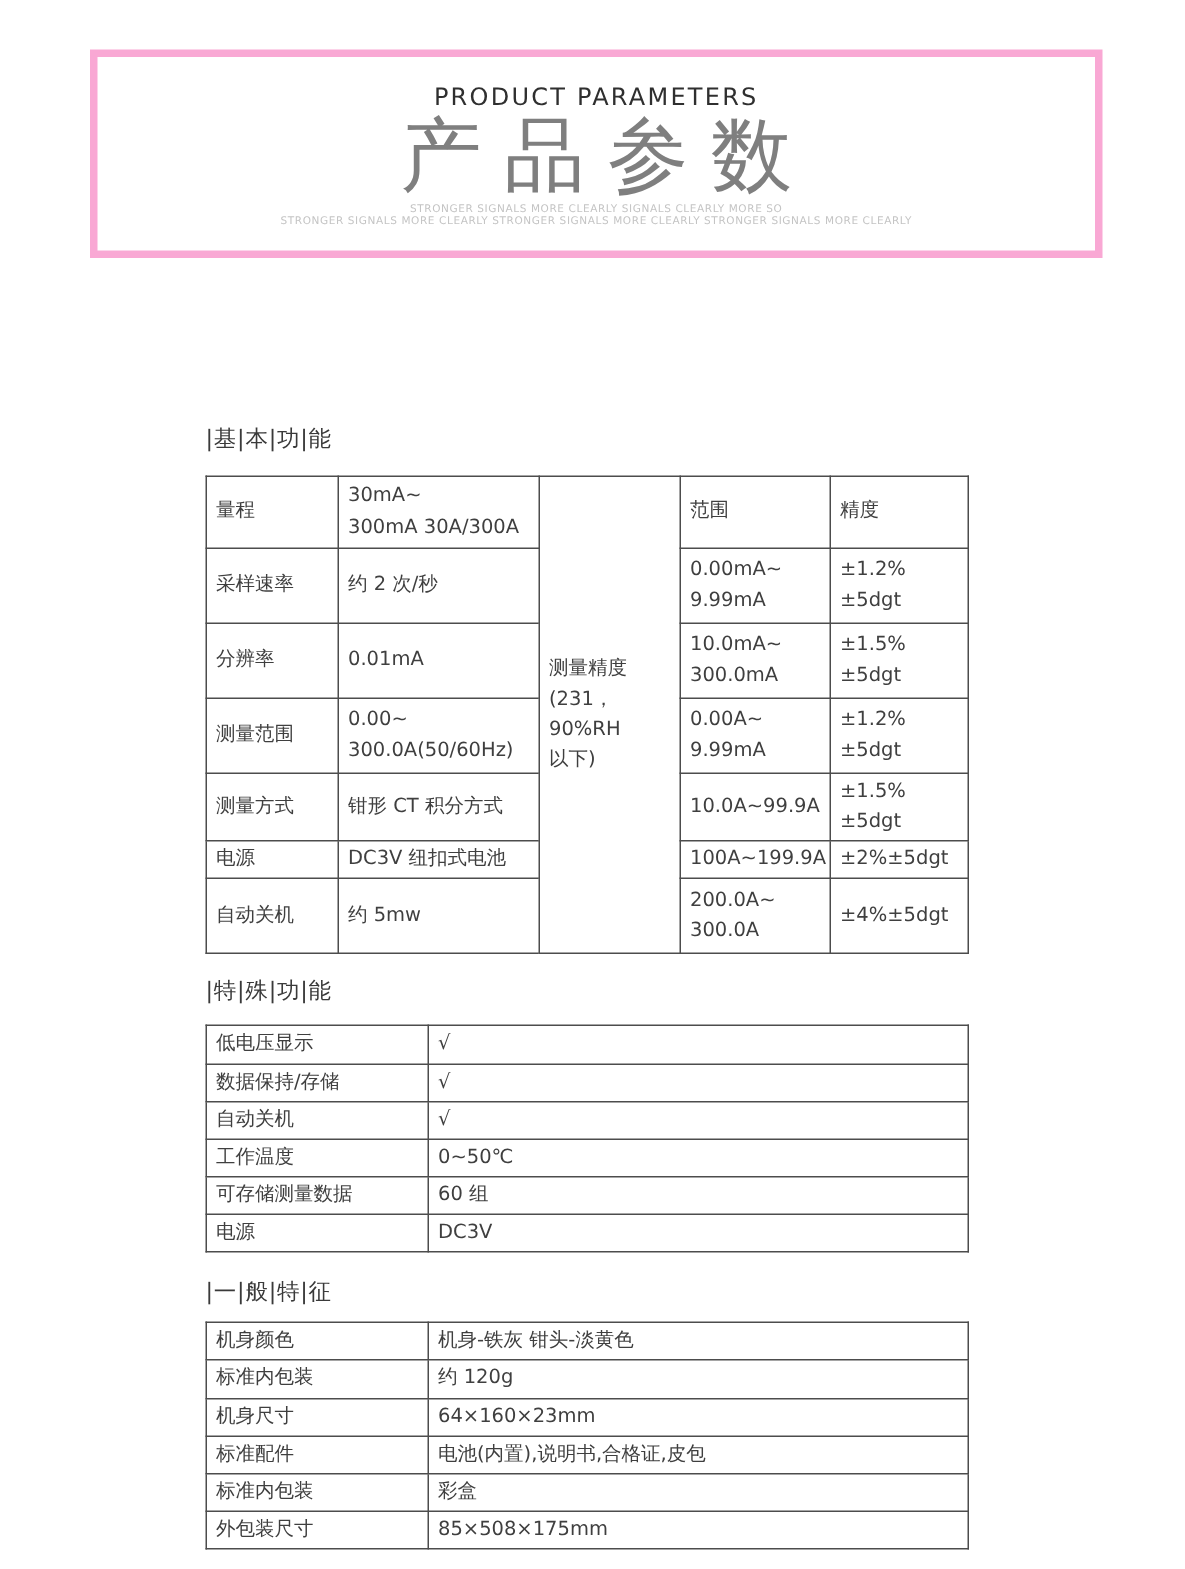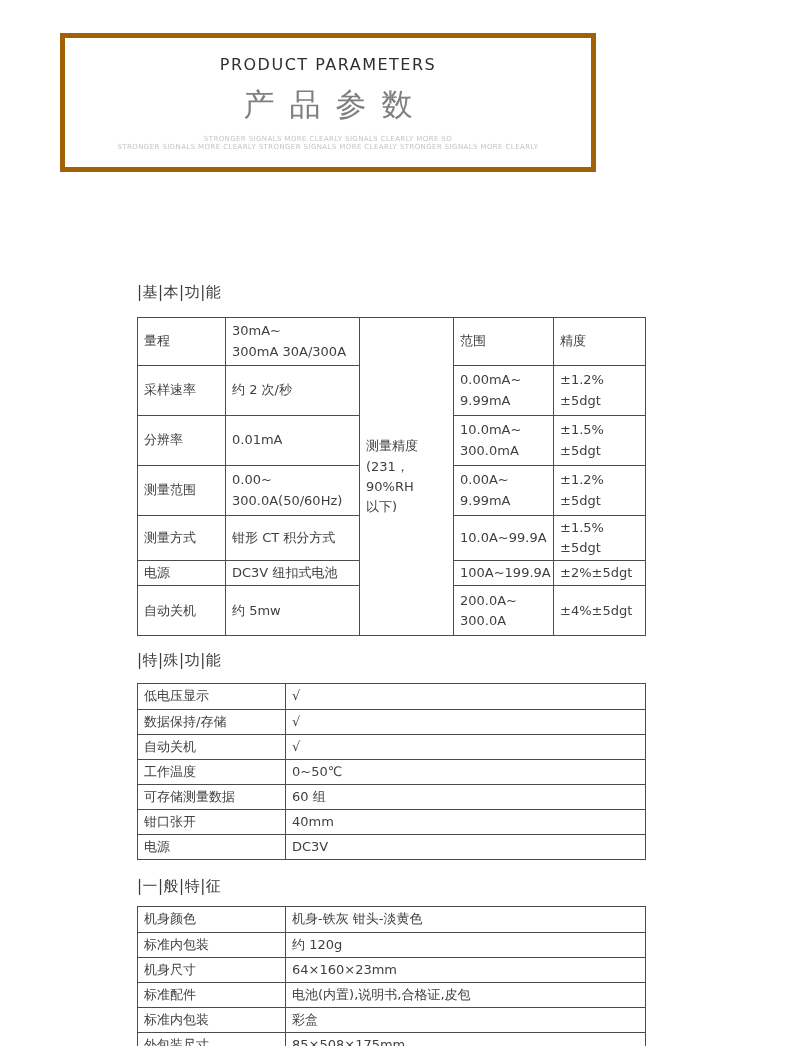--- a/index.html
+++ b/index.html
@@ -7,33 +7,33 @@
     width: 790px; height: 1046px;
     background: #ffffff;
     font-family: "DejaVu Sans", "Liberation Sans", sans-serif;
     overflow: hidden;
   }
   .page { position: relative; width: 790px; height: 1046px; background: #fff; }
 
   
   .hero {
     position: absolute; left: 60px; top: 33px;
-    width: 536px; height: 139px;
-    border: 5px solid #a16207;
+    width: 675px; height: 139px;
+    border: 5px solid #f9a8d4;
     background: #fff;
     text-align: center;
   }
   .hero-en {
     margin-top: 17px;
     font-size: 16px; letter-spacing: 1.5px;
     color: #2f2f2f; font-weight: 500;
   }
   .hero-cn {
     margin-top: 8px;
-    font-size: 31px; line-height: 44px;
+    font-size: 54px; line-height: 44px;
     letter-spacing: 15px; padding-left: 15px;
     color: #7f7f7f; font-weight: 300;
   }
   .hero-tagline {
     margin-top: 9px;
     font-size: 7px; line-height: 8px;
     color: #c4c4c4; letter-spacing: 0.4px;
   }
 
   
@@ -172,24 +172,20 @@
         </tr>
         <tr class="r25">
           <td>工作温度</td>
           <td>0~50℃</td>
         </tr>
         <tr class="r25">
           <td>可存储测量数据</td>
           <td>60 组</td>
         </tr>
         <tr class="r25">
-          <td>钳口张开</td>
-          <td>40mm</td>
-        </tr>
-        <tr class="r25">
           <td>电源</td>
           <td>DC3V</td>
         </tr>
       </tbody>
     </table>
 
     <div class="sec-title t3">|一|般|特|征</div>
 
     <table class="tbl-general">
       <colgroup>

